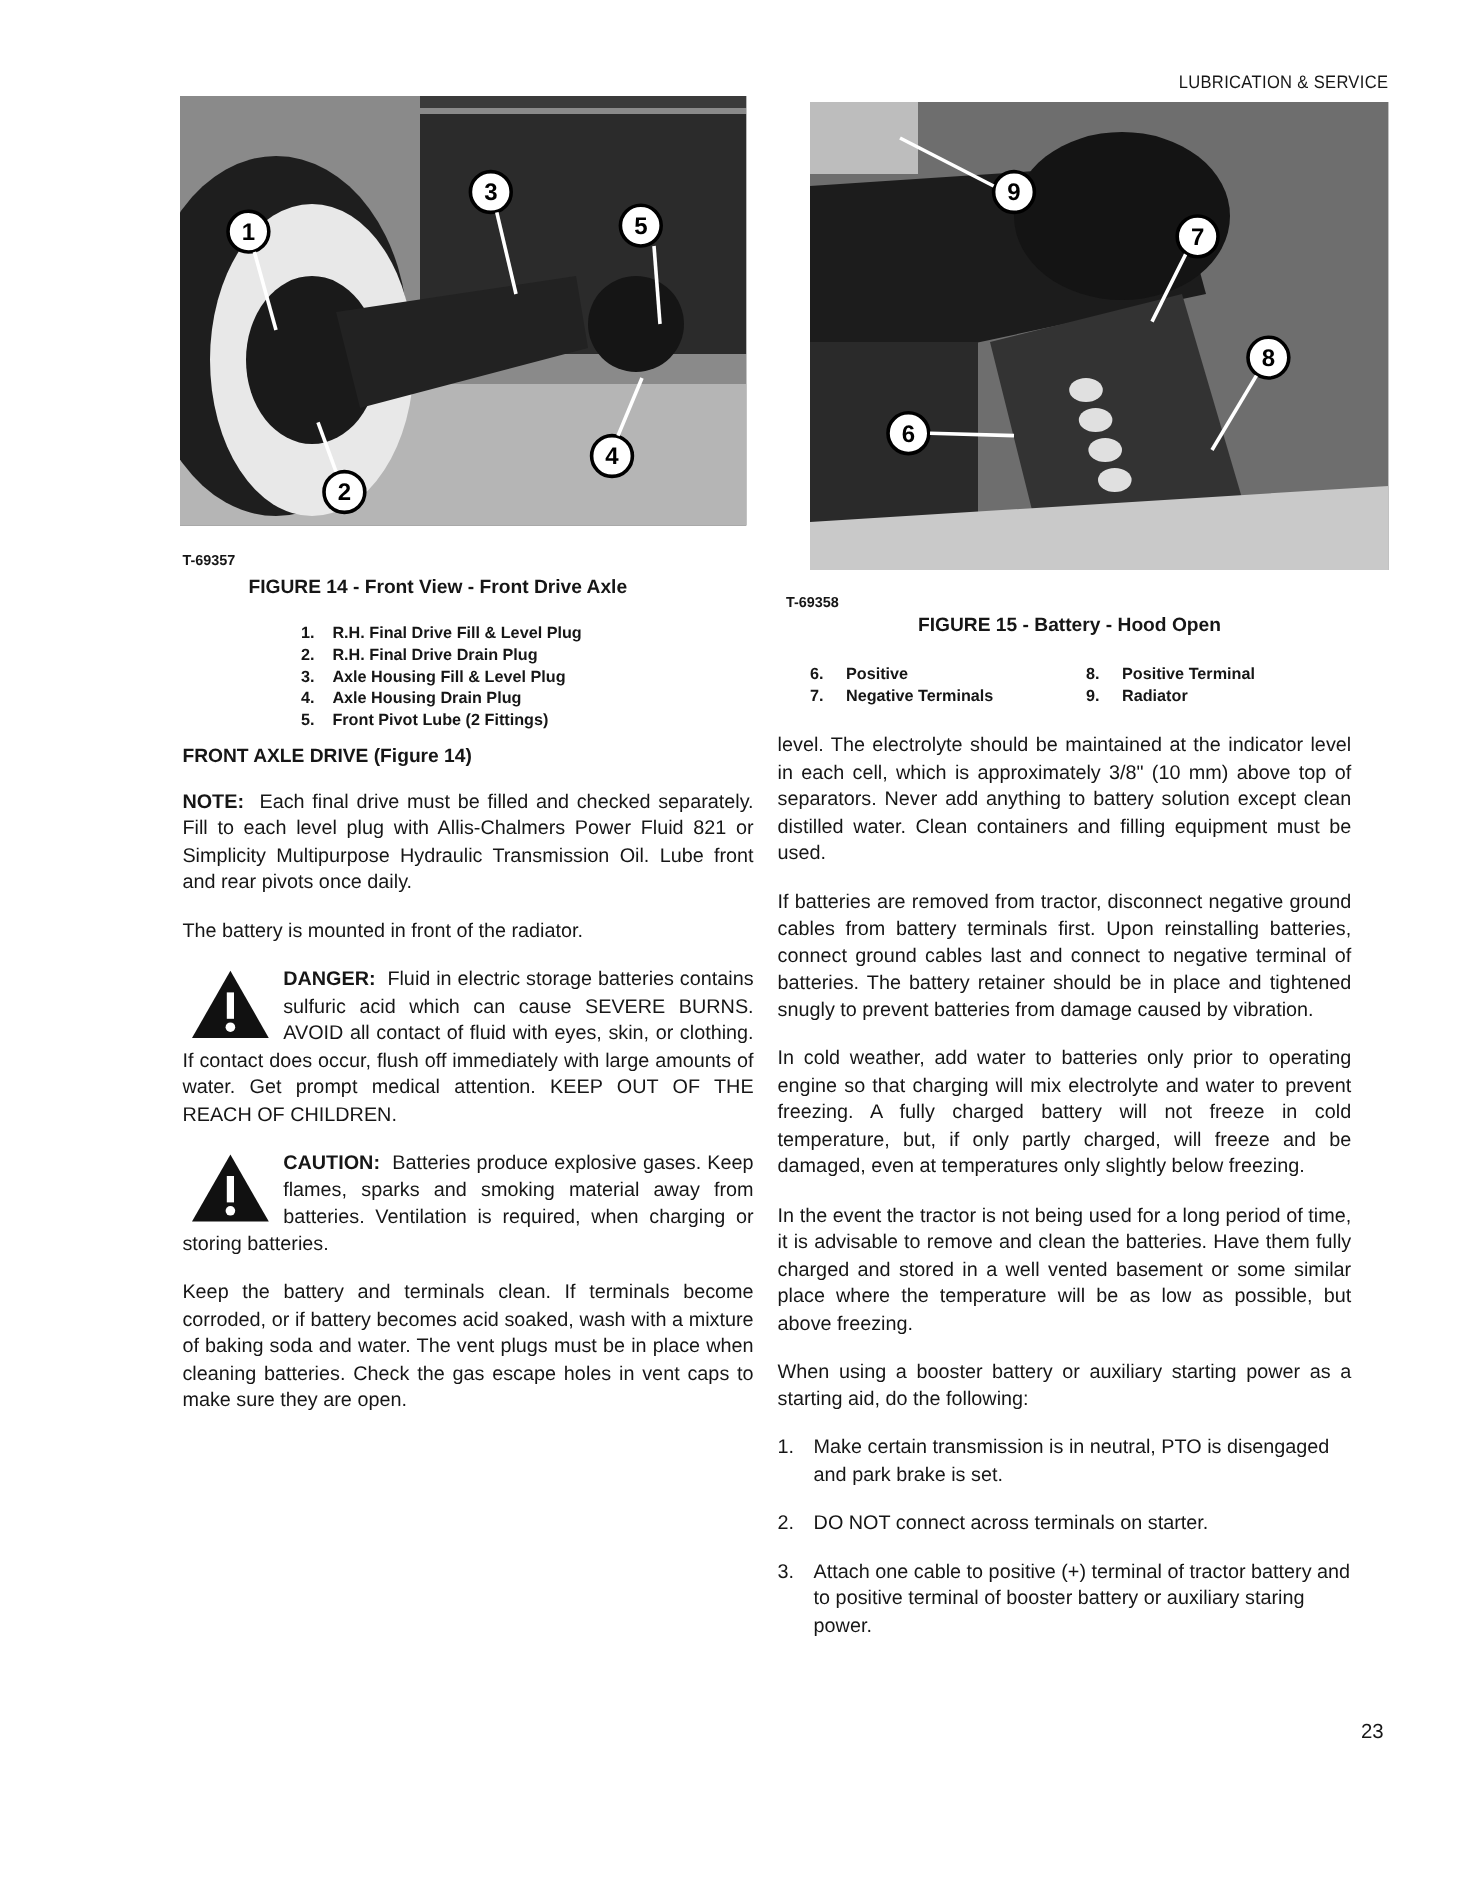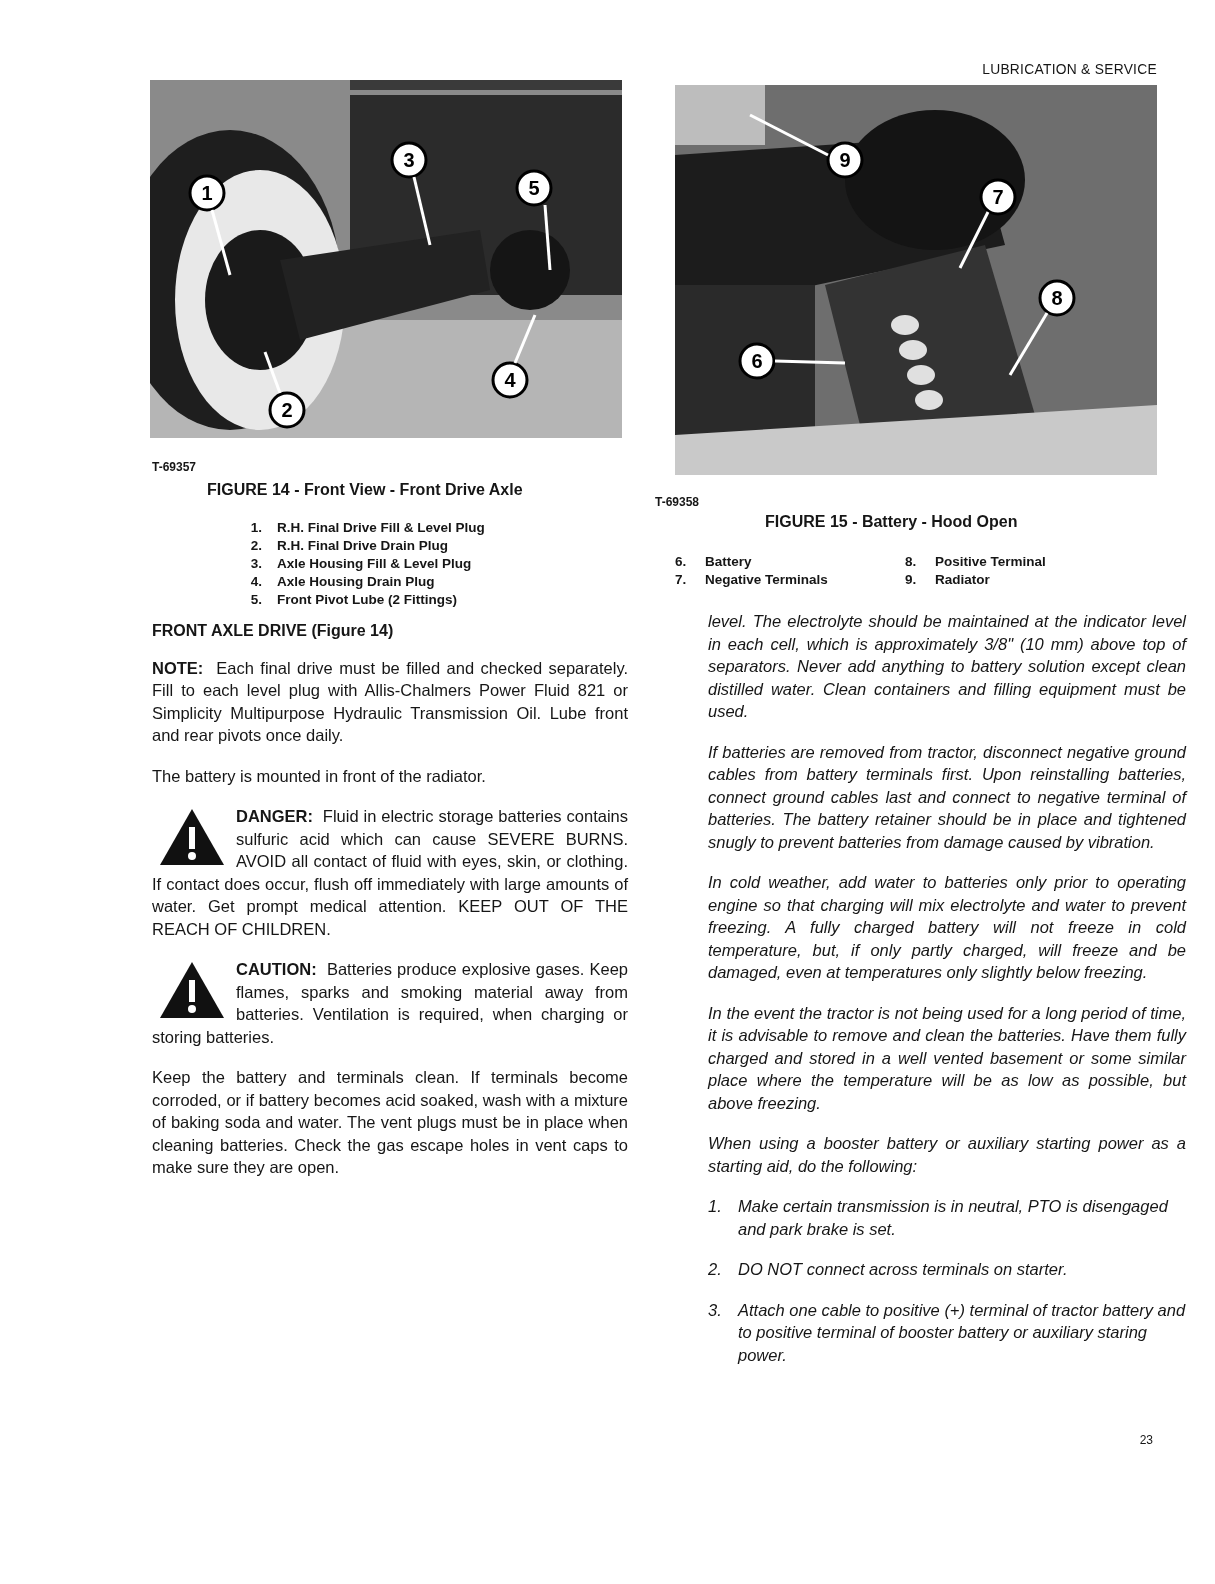--- a/index.html
+++ b/index.html
@@ -15,21 +15,21 @@
   .legend .num { width:30px; text-align:right; padding-right:15px; }
   .col { position:absolute; font-size:16.5px; line-height:22.5px; }
   .col p { margin:0 0 18px 0; text-align:justify; }
   .h { font-weight:700; font-size:16px; margin:0 0 14px 0; }
   .warn { position:relative; margin:0 0 18px 0; text-align:justify; }
   .warn .tri { float:left; width:80px; height:66px; margin-right:4px; }
   .warn b { font-weight:700; }
   .steps .step { display:flex; margin-bottom:18px; }
   .steps .sn { width:30px; flex:none; }
   .steps .st { flex:1; }
-  .pageno { position:absolute; right:62px; top:1433px; font-size:12px; }
+  .pageno { position:absolute; right:62px; top:1433px; font-size:17px; }
   .fig-legend-2col { position:absolute; font-size:13.5px; font-weight:700; line-height:18px; display:grid; grid-template-columns:200px 40px 200px; }
 </style>
 </head>
 <body>
 
 <div class="header">LUBRICATION &amp; SERVICE</div>
 
 <div class="photo" style="left:150px; top:80px; width:472px; height:358px;">
   <svg viewBox="0 0 472 358">
     <rect width="472" height="358" fill="#8a8a8a"></rect>
@@ -122,21 +122,21 @@
     </div>
   <div class="row">
       <span class="num">5.</span>
       <span>Front Pivot Lube (2 Fittings)</span>
     </div>
 </div>
 
 <div class="fig-id" style="left:655px; top:495px;">T-69358</div>
 <div class="fig-title" style="left:765px; top:513px;">FIGURE 15 - Battery - Hood Open</div>
 <div class="fig-legend-2col" style="left:675px; top:553px;">
-  <div><span style="display:inline-block;width:30px;">6.</span><span>Battery</span></div>
+  <div><span style="display:inline-block;width:30px;">6.</span><span>Positive</span></div>
   <div></div>
   <div style="margin-left:-10px;"><span style="display:inline-block;width:30px;">8.</span><span>Positive Terminal</span></div>
   <div><span style="display:inline-block;width:30px;">7.</span><span>Negative Terminals</span></div>
   <div></div>
   <div style="margin-left:-10px;"><span style="display:inline-block;width:30px;">9.</span><span>Radiator</span></div>
 </div>
 
 <div class="col" style="left:152px; top:620px; width:476px;">
   <div class="h">FRONT AXLE DRIVE (Figure 14)</div>
   <p><b>NOTE:</b>&nbsp;&nbsp;<span>Each final drive must be filled and checked separately. Fill to each level plug with Allis-Chalmers Power Fluid 821 or Simplicity Multipurpose Hydraulic Transmission Oil. Lube front and rear pivots once daily.</span></p>
@@ -153,21 +153,21 @@
     <svg class="tri" viewBox="0 0 80 66">
       <path d="M40 4 L72 60 L8 60 Z" fill="#111"></path>
         <rect x="37" y="22" width="6" height="22" fill="#fff"></rect>
         <circle cx="40" cy="51" r="4" fill="#fff"></circle>
     </svg>
     <b>CAUTION:</b>&nbsp;&nbsp;<span>Batteries produce explosive gases. Keep flames, sparks and smoking material away from batteries. Ventilation is required, when charging or storing batteries.</span>
   </div>
   <p>Keep the battery and terminals clean. If terminals become corroded, or if battery becomes acid soaked, wash with a mixture of baking soda and water. The vent plugs must be in place when cleaning batteries. Check the gas escape holes in vent caps to make sure they are open.</p>
 </div>
 
-<div class="col" style="left:708px; top:610px; width:478px;font-style:italic;">
+<div class="col" style="left:648px; top:610px; width:478px;">
   <p>level. The electrolyte should be maintained at the indicator level in each cell, which is approximately 3/8" (10 mm) above top of separators. Never add anything to battery solution except clean distilled water. Clean containers and filling equipment must be used.</p>
   <p>If batteries are removed from tractor, disconnect negative ground cables from battery terminals first. Upon reinstalling batteries, connect ground cables last and connect to negative terminal of batteries. The battery retainer should be in place and tightened snugly to prevent batteries from damage caused by vibration.</p>
   <p>In cold weather, add water to batteries only prior to operating engine so that charging will mix electrolyte and water to prevent freezing. A fully charged battery will not freeze in cold temperature, but, if only partly charged, will freeze and be damaged, even at temperatures only slightly below freezing.</p>
   <p>In the event the tractor is not being used for a long period of time, it is advisable to remove and clean the batteries. Have them fully charged and stored in a well vented basement or some similar place where the temperature will be as low as possible, but above freezing.</p>
   <p>When using a booster battery or auxiliary starting power as a starting aid, do the following:</p>
   <div class="steps">
     <div class="step">
         <span class="sn">1.</span>
         <span class="st">Make certain transmission is in neutral, PTO is disengaged and park brake is set.</span>
       </div>

